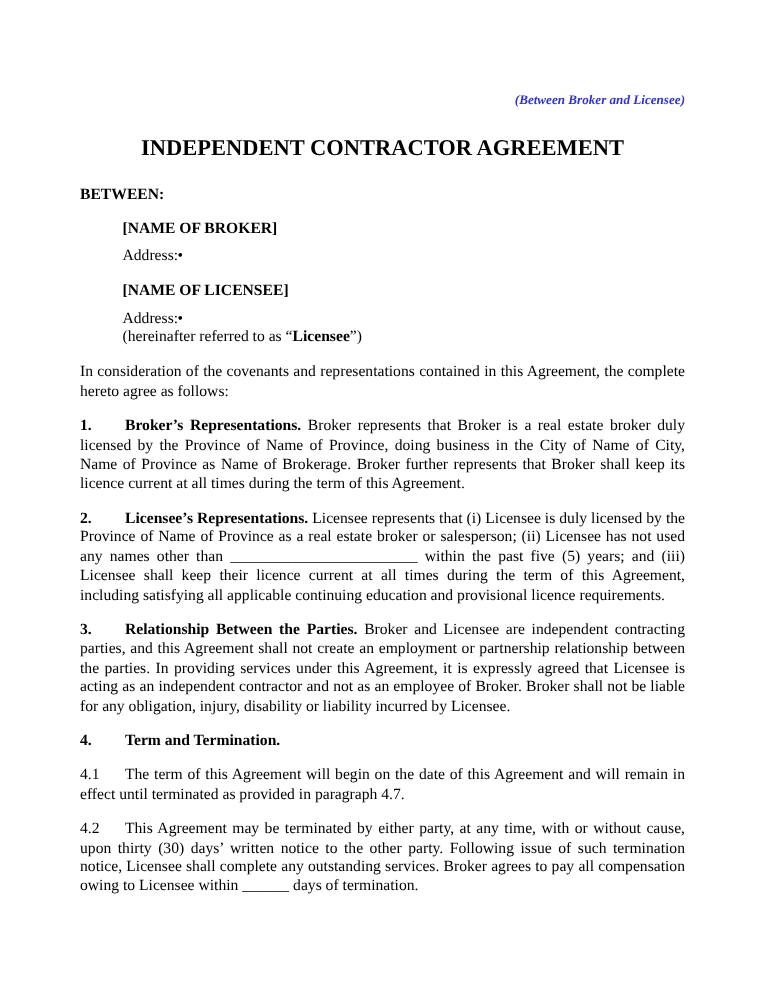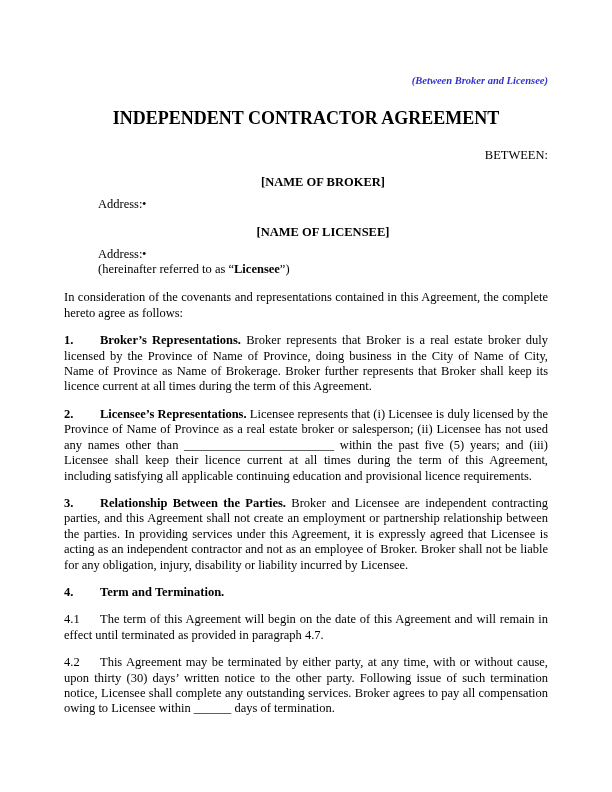--- a/index.html
+++ b/index.html
@@ -31,26 +31,25 @@
   }
   .doc-title {
     text-align: center;
     font-weight: bold;
     font-size: 18px;
     line-height: 17px;
     margin: 23px 0 21px 0;
   }
   p { margin: 0 0 12px 0; }
   .justify { text-align: justify; }
-  .label-line { font-weight: normal; text-align: right; }
+  .label-line { font-weight: bold; }
   .party-block { margin-left: 34px; margin-bottom: 13px; }
   .party-name {
     font-weight: bold;
     margin-bottom: 6px;
-    text-align: center;
   }
   .addr-label {
     display: inline-block;
     width: 44px;
   }
   .pnum {
     display: inline-block;
     width: 36px;
   }
   .pnum.bold { font-weight: bold; }

